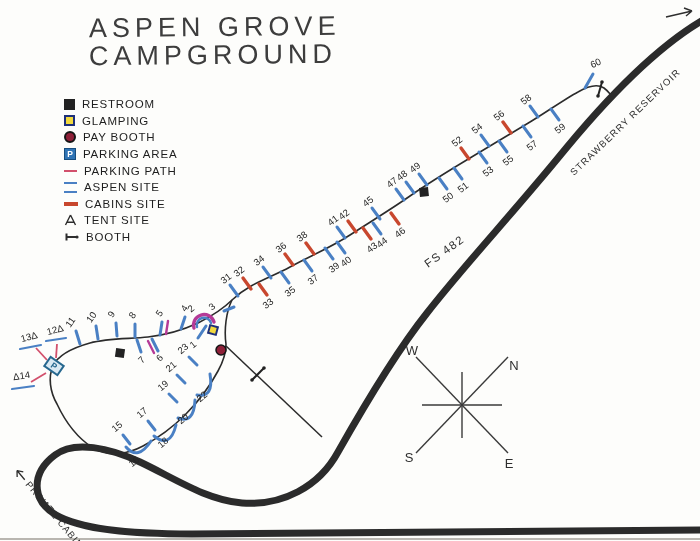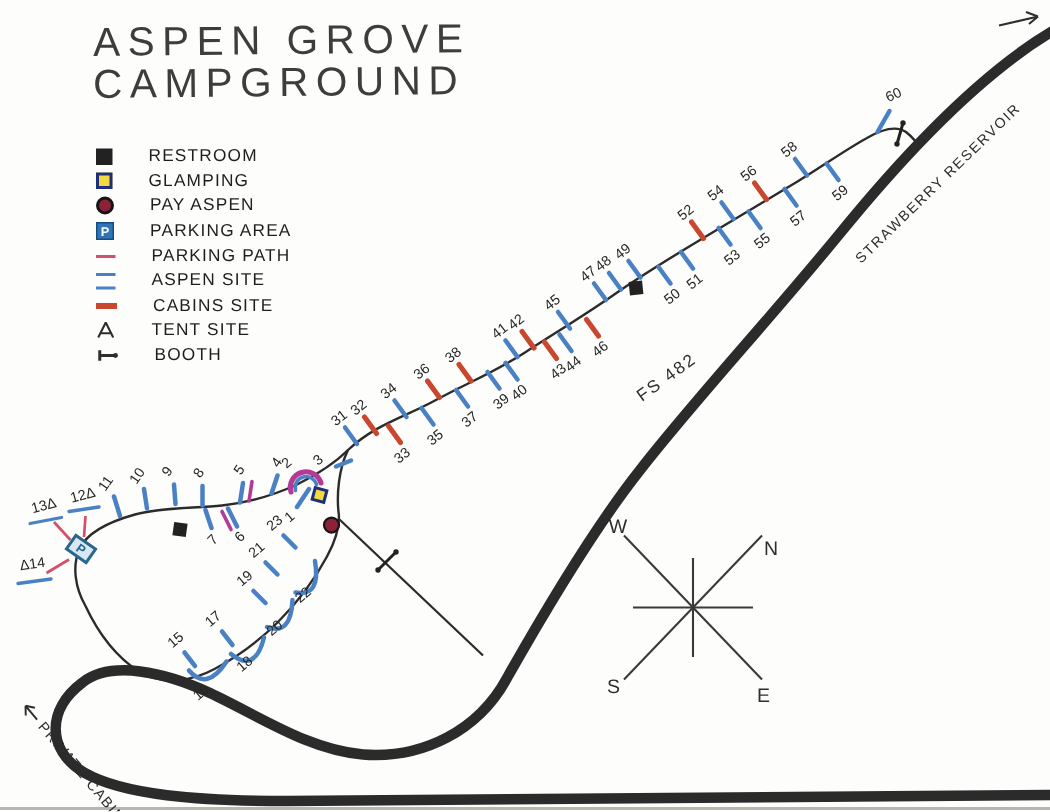--- a/index.html
+++ b/index.html
@@ -1,21 +1,21 @@
 <!DOCTYPE html>
 <html><head>
 <meta charset="utf-8">
 <style>
   html,body{margin:0;padding:0;}
   body{font-family:"Liberation Sans",sans-serif;}
   .page{position:relative;width:700px;height:541px;background:#fdfdfb;overflow:hidden;}
-  .title{position:absolute;left:62px;top:14px;color:#3d3d3d;line-height:1.02;}
+  .title{position:absolute;left:89px;top:14px;color:#3d3d3d;line-height:1.02;}
   .title div{font-size:27px;letter-spacing:5px;font-weight:400;transform:rotate(-0.6deg);}
   .legend{position:absolute;left:64px;top:96px;}
-  .legend-row{display:flex;align-items:center;gap:24px;height:16.6px;}
+  .legend-row{display:flex;align-items:center;gap:7px;height:16.6px;}
   .legend-label{font-size:11.5px;letter-spacing:0.8px;color:#1e1e1e;white-space:nowrap;}
   .icon{flex:none;display:inline-block;}
   .icon-restroom{width:11px;height:11px;background:#222;}
   .icon-dumpster{width:7px;height:7px;background:#f2d93e;border:2.5px solid #1d2f7a;}
   .icon-paybooth{width:8px;height:8px;background:#8e2038;border:2px solid #151515;border-radius:50%;}
   .icon-parking{width:10px;height:10px;background:#2f74b5;border:1.5px solid #174d7e;color:#fff;
     font-size:8.5px;font-weight:bold;text-align:center;line-height:10px;}
   .icon-walk{width:13px;height:0;border-top:2.5px solid #d2506c;}
   .icon-single{width:13px;height:7px;border-top:2.5px solid #4a80c4;border-bottom:2.5px solid #4a80c4;}
   .icon-double{width:14px;height:0;border-top:4px solid #c8472e;}
@@ -38,21 +38,21 @@
     <div class="legend-row">
       <span class="icon icon-restroom"></span>
       <span class="legend-label">RESTROOM</span>
     </div>
     <div class="legend-row">
       <span class="icon icon-dumpster"></span>
       <span class="legend-label">GLAMPING</span>
     </div>
     <div class="legend-row">
       <span class="icon icon-paybooth"></span>
-      <span class="legend-label">PAY ASPEN</span>
+      <span class="legend-label">PAY BOOTH</span>
     </div>
     <div class="legend-row">
       <span class="icon icon-parking">P</span>
       <span class="legend-label">PARKING AREA</span>
     </div>
     <div class="legend-row">
       <span class="icon icon-walk"></span>
       <span class="legend-label">PARKING PATH</span>
     </div>
     <div class="legend-row">

